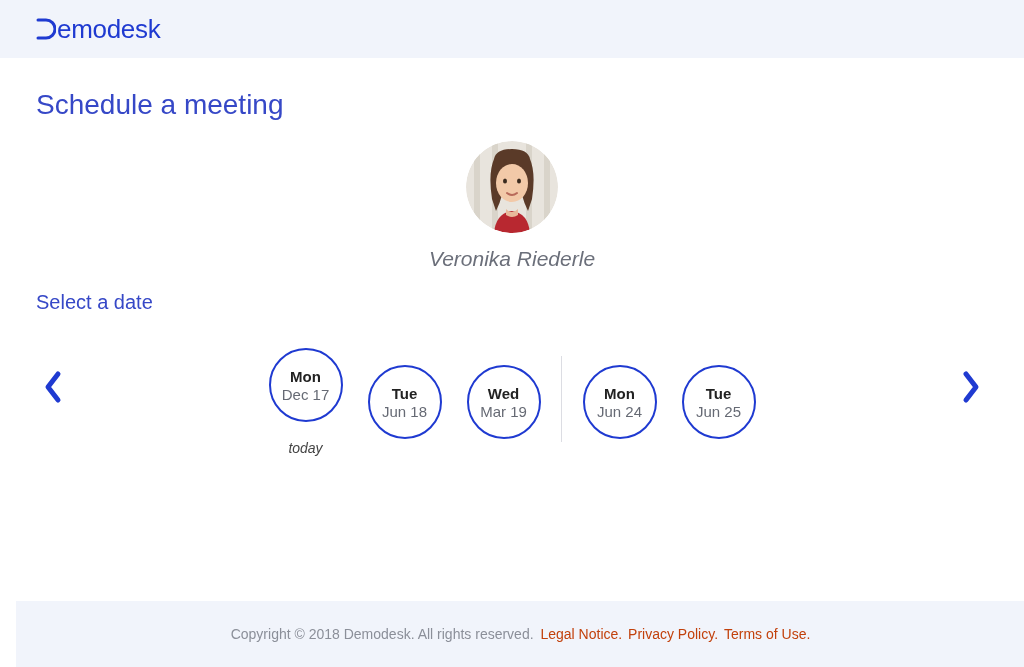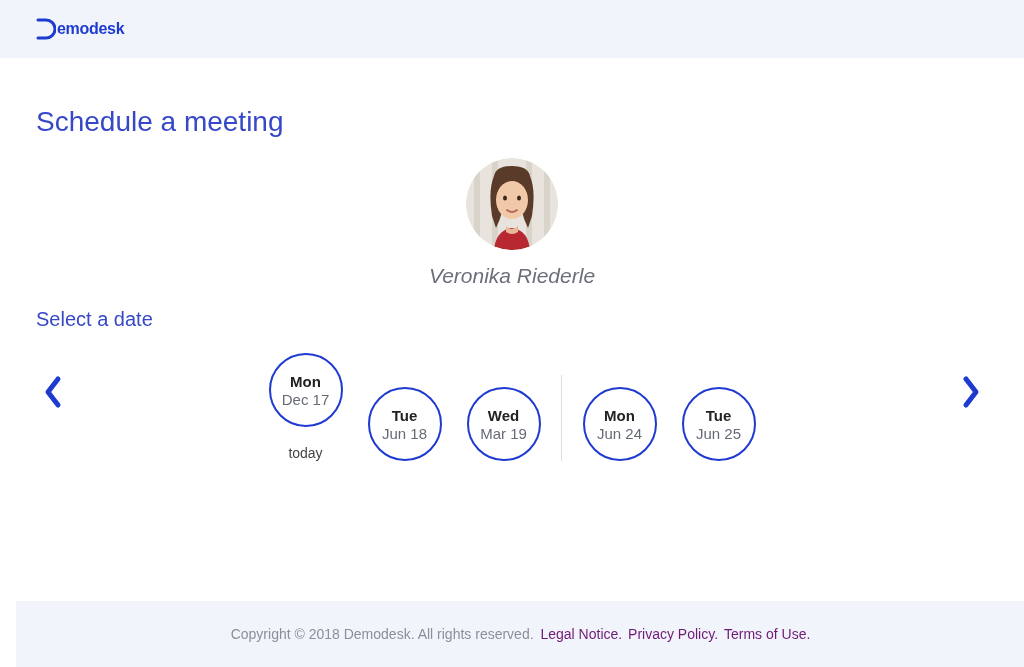--- a/index.html
+++ b/index.html
@@ -12,33 +12,33 @@
     }
     .header {
       background: #f1f4fb;
       height: 58px;
       display: flex;
       align-items: center;
       padding: 0 36px;
     }
     .logo {
       color: #1f3ad1;
-      font-weight: 700;
-      font-size: 16px;
+      font-weight: 400;
+      font-size: 26px;
       letter-spacing: -0.3px;
       display: flex;
       align-items: center;
     }
     .logo-icon {
       display: inline-block;
       margin-right: 1px;
     }
     .logo-icon svg { display: block; }
     .main {
-      padding: 48px 36px 0 36px;
+      padding: 31px 36px 0 36px;
     }
     .page-title {
       color: #3648c7;
       font-size: 28px;
       font-weight: 400;
       margin-bottom: 20px;
     }
     .host-section {
       text-align: center;
       margin-bottom: 20px;
@@ -58,21 +58,21 @@
     .avatar svg { display: block; }
     .host-name {
       color: #6b6f7a;
       font-size: 21px;
       font-weight: 400;
     }
     .select-date-label {
       color: #3648c7;
       font-size: 20px;
       font-weight: 500;
-      margin-bottom: 22px;
+      margin-bottom: 34px;
     }
     .date-picker {
       display: flex;
       align-items: flex-start;
       justify-content: center;
       position: relative;
       padding: 0 10px;
     }
     .arrow {
       position: absolute;
@@ -81,21 +81,21 @@
       color: #1f3ad1;
       display: flex;
       align-items: center;
       justify-content: center;
     }
     .arrow-left { left: 8px; }
     .arrow-right { right: 8px; }
     .arrow svg { display: block; }
     .dates-row {
       display: flex;
-      align-items: flex-end;
+      align-items: center;
       gap: 0;
     }
     .date-item {
       display: flex;
       flex-direction: column;
       align-items: center;
       width: 99px;
       cursor: pointer;
     }
     .date-circle {
@@ -117,20 +117,21 @@
     }
     .date-num {
       color: #666a74;
       font-size: 15px;
       font-weight: 400;
     }
     .date-today {
       color: #444;
       font-size: 14px;
       margin-top: 18px;
+      font-style: italic;
     }
     .divider {
       width: 1px;
       height: 86px;
       background: #dcdde3;
       margin: -6px 8px 0 8px;
     }
     .footer {
       position: absolute;
       bottom: 0;
@@ -138,21 +139,21 @@
       right: 0;
       background: #f1f4fb;
       height: 66px;
       display: flex;
       align-items: center;
       justify-content: center;
       font-size: 14px;
       color: #8b8f99;
     }
     .footer span { margin: 0 1px; }
-    .footer a { color: #701a75; text-decoration: none; cursor: pointer; }
+    .footer a { color: #c2410c; text-decoration: none; cursor: pointer; }
   </style>
 </head>
 <body>
 
 <div class="header">
   <div class="logo">
     <span class="logo-icon">
       <svg width="20" height="22" viewBox="0 0 20 22">
         <path d="M2 2 L10 2 A9 9 0 0 1 10 20 L2 20" fill="none" stroke="#1f3ad1" stroke-width="3" stroke-linecap="round"></path>
       </svg>

